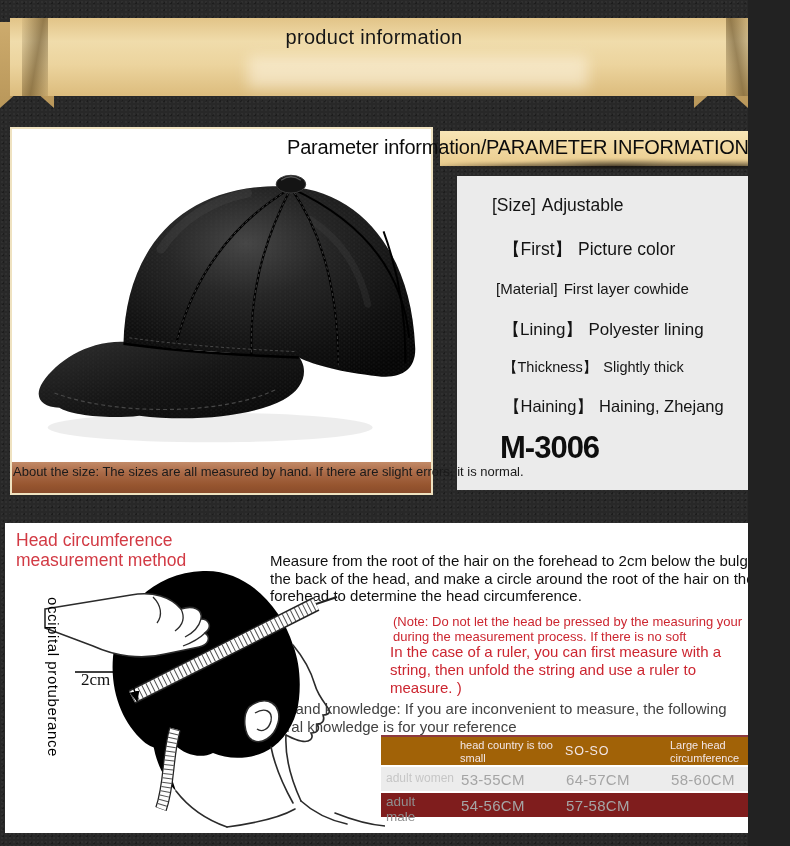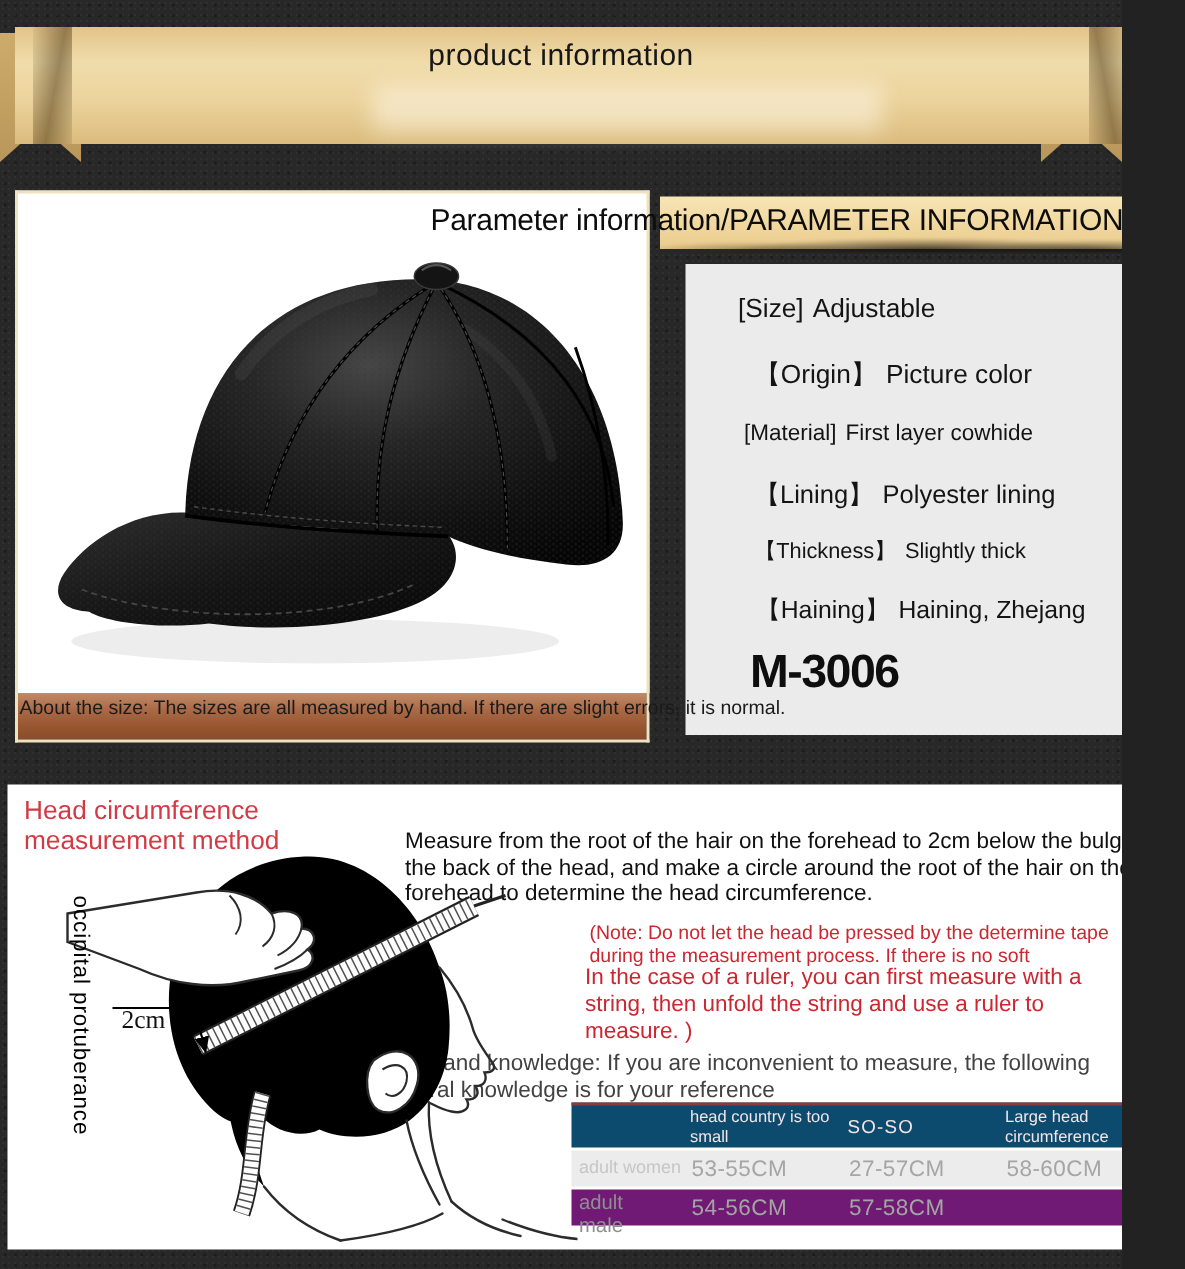--- a/index.html
+++ b/index.html
@@ -66,26 +66,26 @@
   .firsthand{position:absolute;left:248px;top:177px;width:525px;
     font-size:15px;line-height:1.2;color:#424242;}
   .occipital{position:absolute;left:40px;top:74px;height:200px;
     writing-mode:vertical-rl;text-orientation:sideways;
     font-size:15px;letter-spacing:.6px;color:#000;}
   .label-2cm{position:absolute;left:76px;top:147px;font-family:"Liberation Serif",serif;font-size:17px;color:#111;}
   .head-svg{position:absolute;left:30px;top:38px;}
   
   .size-table{position:absolute;left:376px;top:212px;width:404px;}
   .tbl-row{display:grid;grid-template-columns:75px 105px 105px 119px;}
-  .tbl-head{background:#0c4a6e;border-top:2px solid #8c3a40;height:28px;}
+  .tbl-head{background:#a16207;border-top:2px solid #8c3a40;height:28px;}
   .tbl-head .cell{color:#f2e6e7;font-size:11px;line-height:1.18;padding:2px 0 0 4px;}
   .tbl-head .cell.soso{font-size:12.5px;letter-spacing:.8px;padding-top:7px;}
   .tbl-body-row{height:24px;margin-top:2px;}
   .row-a{background:#ececec;}
-  .row-b{background:#701a75;}
+  .row-b{background:#7f1d1d;}
   .tbl-body-row .cell{overflow:visible;padding:4px 0 0 5px;white-space:nowrap;}
   .row-a .rowlab{font-size:12px;color:#c6c6c6;}
   .row-b .rowlab{font-size:13.5px;color:#8f8f8f;line-height:1.1;white-space:normal;width:60px;padding-top:2px;}
   .val{font-size:15px;color:#a5a5a5;letter-spacing:.3px;}
 </style>
 </head>
 <body>
 
 <div id="page">
 
@@ -139,32 +139,32 @@
       <path d="M 272 52 Q 282 45 292 52" stroke="#555" stroke-width="1.4" fill="none"></path>
     </svg>
   </div>
   <div class="leather-strip"></div>
   <div class="size-note">About the size: The sizes are all measured by hand. If there are slight errors, it is normal.</div>
 
   <div class="param-header-bar"></div>
   <div class="param-header-title">Parameter information/PARAMETER INFORMATION</div>
   <div class="param-panel">
     <div class="param-line p0"><span class="lab">[Size]</span><span>Adjustable</span></div>
-    <div class="param-line p1"><span class="lab">【Origin】</span><span>Picture color</span></div>
+    <div class="param-line p1"><span class="lab">【First】</span><span>Picture color</span></div>
     <div class="param-line p2"><span class="lab">[Material]</span><span>First layer cowhide</span></div>
     <div class="param-line p3"><span class="lab">【Lining】</span><span>Polyester lining</span></div>
     <div class="param-line p4"><span class="lab">【Thickness】</span><span>Slightly thick</span></div>
     <div class="param-line p5"><span class="lab">【Haining】</span><span>Haining, Zhejang</span></div>
     <div class="model-no">M-3006</div>
   </div>
 
   <div class="lower-panel">
     <div class="section-title">Head circumference measurement method</div>
     <div class="instructions">Measure from the root of the hair on the forehead to 2cm below the bulge at the back of the head, and make a circle around the root of the hair on the forehead to determine the head circumference.</div>
-    <div class="note-small">(Note: Do not let the head be pressed by the determine tape during the measurement process. If there is no soft</div>
+    <div class="note-small">(Note: Do not let the head be pressed by the measuring your during the measurement process. If there is no soft</div>
     <div class="note-large">In the case of a ruler, you can first measure with a string, then unfold the string and use a ruler to measure. )</div>
     <div class="firsthand">First-hand knowledge: If you are inconvenient to measure, the following general knowledge is for your reference</div>
 
     <svg class="head-svg" width="350" height="268" viewBox="0 0 350 268">
       <defs>
         <marker id="ah" markerWidth="9" markerHeight="8" refX="7" refY="3.5" orient="auto">
           <path d="M0 0 L8 3.5 L0 7 Z" fill="#000"></path>
         </marker>
       </defs>
 
@@ -212,21 +212,21 @@
     <div class="size-table">
       <div class="tbl-row tbl-head">
         <div class="cell"></div>
         <div class="cell">head country is too small</div>
         <div class="cell soso">SO-SO</div>
         <div class="cell">Large head circumference</div>
       </div>
       <div class="tbl-row tbl-body-row row-a">
         <div class="cell rowlab">adult women</div>
         <div class="cell val">53-55CM</div>
-        <div class="cell val">27-57CM</div>
+        <div class="cell val">64-57CM</div>
         <div class="cell val">58-60CM</div>
       </div>
       <div class="tbl-row tbl-body-row row-b">
         <div class="cell rowlab">adult male</div>
         <div class="cell val">54-56CM</div>
         <div class="cell val">57-58CM</div>
       </div>
     </div>
   </div>
 

